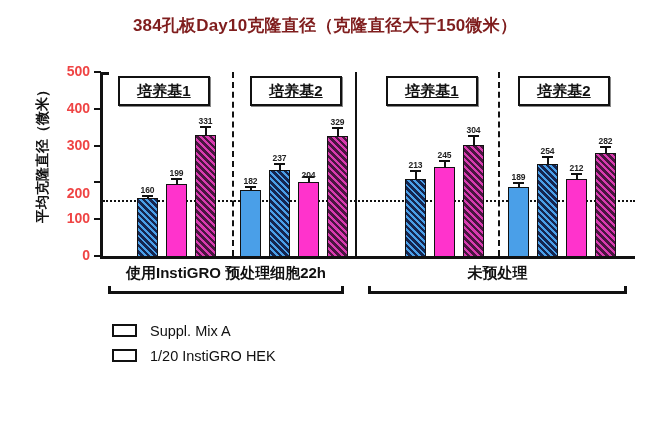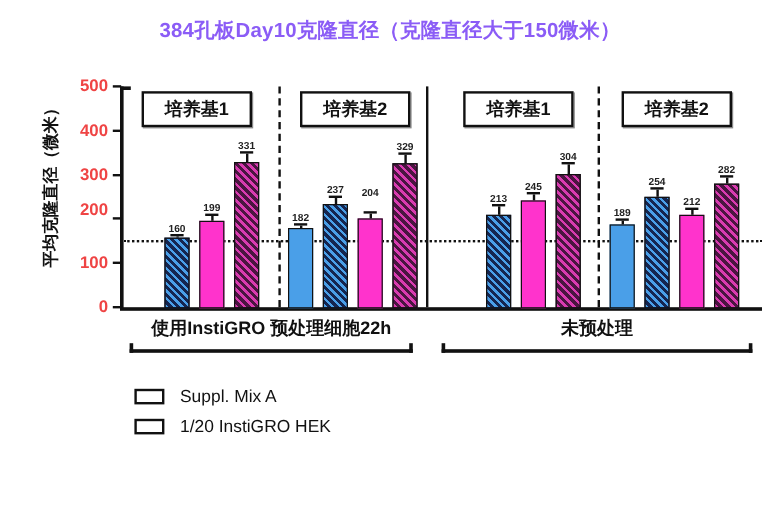--- a/index.html
+++ b/index.html
@@ -5,21 +5,21 @@
   html,body{margin:0;padding:0;}
   body{
     width:650px;height:431px;background:#ffffff;overflow:hidden;
     font-family:"Liberation Sans","DejaVu Sans",sans-serif;
     color:#111;position:relative;
   }
   #chart-root{position:absolute;left:0;top:0;width:650px;height:431px;}
 
   .chart-title{
     position:absolute;left:0;top:14px;width:650px;text-align:center;
-    font-size:17px;font-weight:bold;letter-spacing:.2px;color:#8b5cf6;
+    font-size:17px;font-weight:bold;letter-spacing:.2px;color:#7f1d1d;
   }
 
   
   .ylabel{
     position:absolute;left:-58px;top:72px;width:190px;height:22px;
     transform:rotate(-90deg);transform-origin:center center;
     text-align:center;font-size:14px;font-weight:bold;color:#111;
   }
   .ylabel-pos{position:absolute;left:8px;top:70px;width:22px;height:190px;}
   .axis-v{position:absolute;left:100px;top:72px;width:3px;height:186px;background:#111;}
@@ -38,21 +38,21 @@
   }
 
   
   .sep-dash{position:absolute;width:0;border-left:2px dashed #111;}
   .sep-solid{position:absolute;width:2px;background:#111;}
 
   
   .panel-box{
     position:absolute;height:26px;border:2px solid #111;background:#fff;
     display:flex;align-items:center;justify-content:center;
-    font-size:15px;font-weight:bold;box-shadow:1px 1px 0 #888;
+    font-size:15px;font-weight:bold;box-shadow:1px 1px 0 #888;text-decoration:underline;
   }
 
   
   .plot{position:absolute;left:100px;top:72px;width:535px;height:185px;}
   .bar{
     position:absolute;bottom:0;border:1.5px solid #111;box-sizing:border-box;
   }
   .bar.solid-blue{background-color:#4a9fe8;}
   .bar.hatch-blue{
     background-color:#1b2d5e;
@@ -100,21 +100,21 @@
   <div class="axis-v"></div>
   <div class="ycap"></div>
   <div class="axis-h"></div>
 
   <div id="yticks">
       <div class="ytick" style="top: 255px;"></div>
       <div class="ytick-lab" style="top: 247px;">0</div>
       <div class="ytick" style="top: 218.2px;"></div>
       <div class="ytick-lab" style="top: 210.2px;">100</div>
       <div class="ytick" style="top: 181.4px;"></div>
-      <div class="ytick-lab" style="top: 166px;">200</div>
+      <div class="ytick-lab" style="top: 185px;">200</div>
       <div class="ytick" style="top: 144.6px;"></div>
       <div class="ytick-lab" style="top: 136.6px;">300</div>
       <div class="ytick" style="top: 107.8px;"></div>
       <div class="ytick-lab" style="top: 99.8px;">400</div>
       <div class="ytick" style="top: 71px;"></div>
       <div class="ytick-lab" style="top: 63px;">500</div>
     </div>
   <div class="threshold"></div>
 
   <div id="separators">
@@ -146,21 +146,21 @@
       <div class="errbar" style="left: 149.5px; bottom: 66.976px; height: 1.84px;"></div>
       <div class="errcap" style="left: 145px; bottom: 68.816px; width: 11px;"></div>
       <div class="barval" style="left: 136.5px; width: 28px; bottom: 70.816px;">182</div>
       <div class="bar hatch-blue" style="left: 169px; width: 21px; height: 87.216px;"></div>
       <div class="errbar" style="left: 178.5px; bottom: 87.216px; height: 4.416px;"></div>
       <div class="errcap" style="left: 174px; bottom: 91.632px; width: 11px;"></div>
       <div class="barval" style="left: 165.5px; width: 28px; bottom: 93.632px;">237</div>
       <div class="bar solid-pink" style="left: 198px; width: 21px; height: 75.072px;"></div>
       <div class="errbar" style="left: 207.5px; bottom: 75.072px; height: 3.68px;"></div>
       <div class="errcap" style="left: 203px; bottom: 78.752px; width: 11px;"></div>
-      <div class="barval" style="left: 194.5px; width: 28px; bottom: 92px;">204</div>
+      <div class="barval" style="left: 194.5px; width: 28px; bottom: 77px;">204</div>
       <div class="bar hatch-pink" style="left: 227px; width: 21px; height: 121.072px;"></div>
       <div class="errbar" style="left: 236.5px; bottom: 121.072px; height: 6.624px;"></div>
       <div class="errcap" style="left: 232px; bottom: 127.696px; width: 11px;"></div>
       <div class="barval" style="left: 223.5px; width: 28px; bottom: 129.696px;">329</div>
       <div class="bar hatch-blue" style="left: 305px; width: 21px; height: 78.384px;"></div>
       <div class="errbar" style="left: 314.5px; bottom: 78.384px; height: 6.624px;"></div>
       <div class="errcap" style="left: 310px; bottom: 85.008px; width: 11px;"></div>
       <div class="barval" style="left: 301.5px; width: 28px; bottom: 87.008px;">213</div>
       <div class="bar solid-pink" style="left: 334px; width: 21px; height: 90.16px;"></div>
       <div class="errbar" style="left: 343.5px; bottom: 90.16px; height: 5.152px;"></div>

